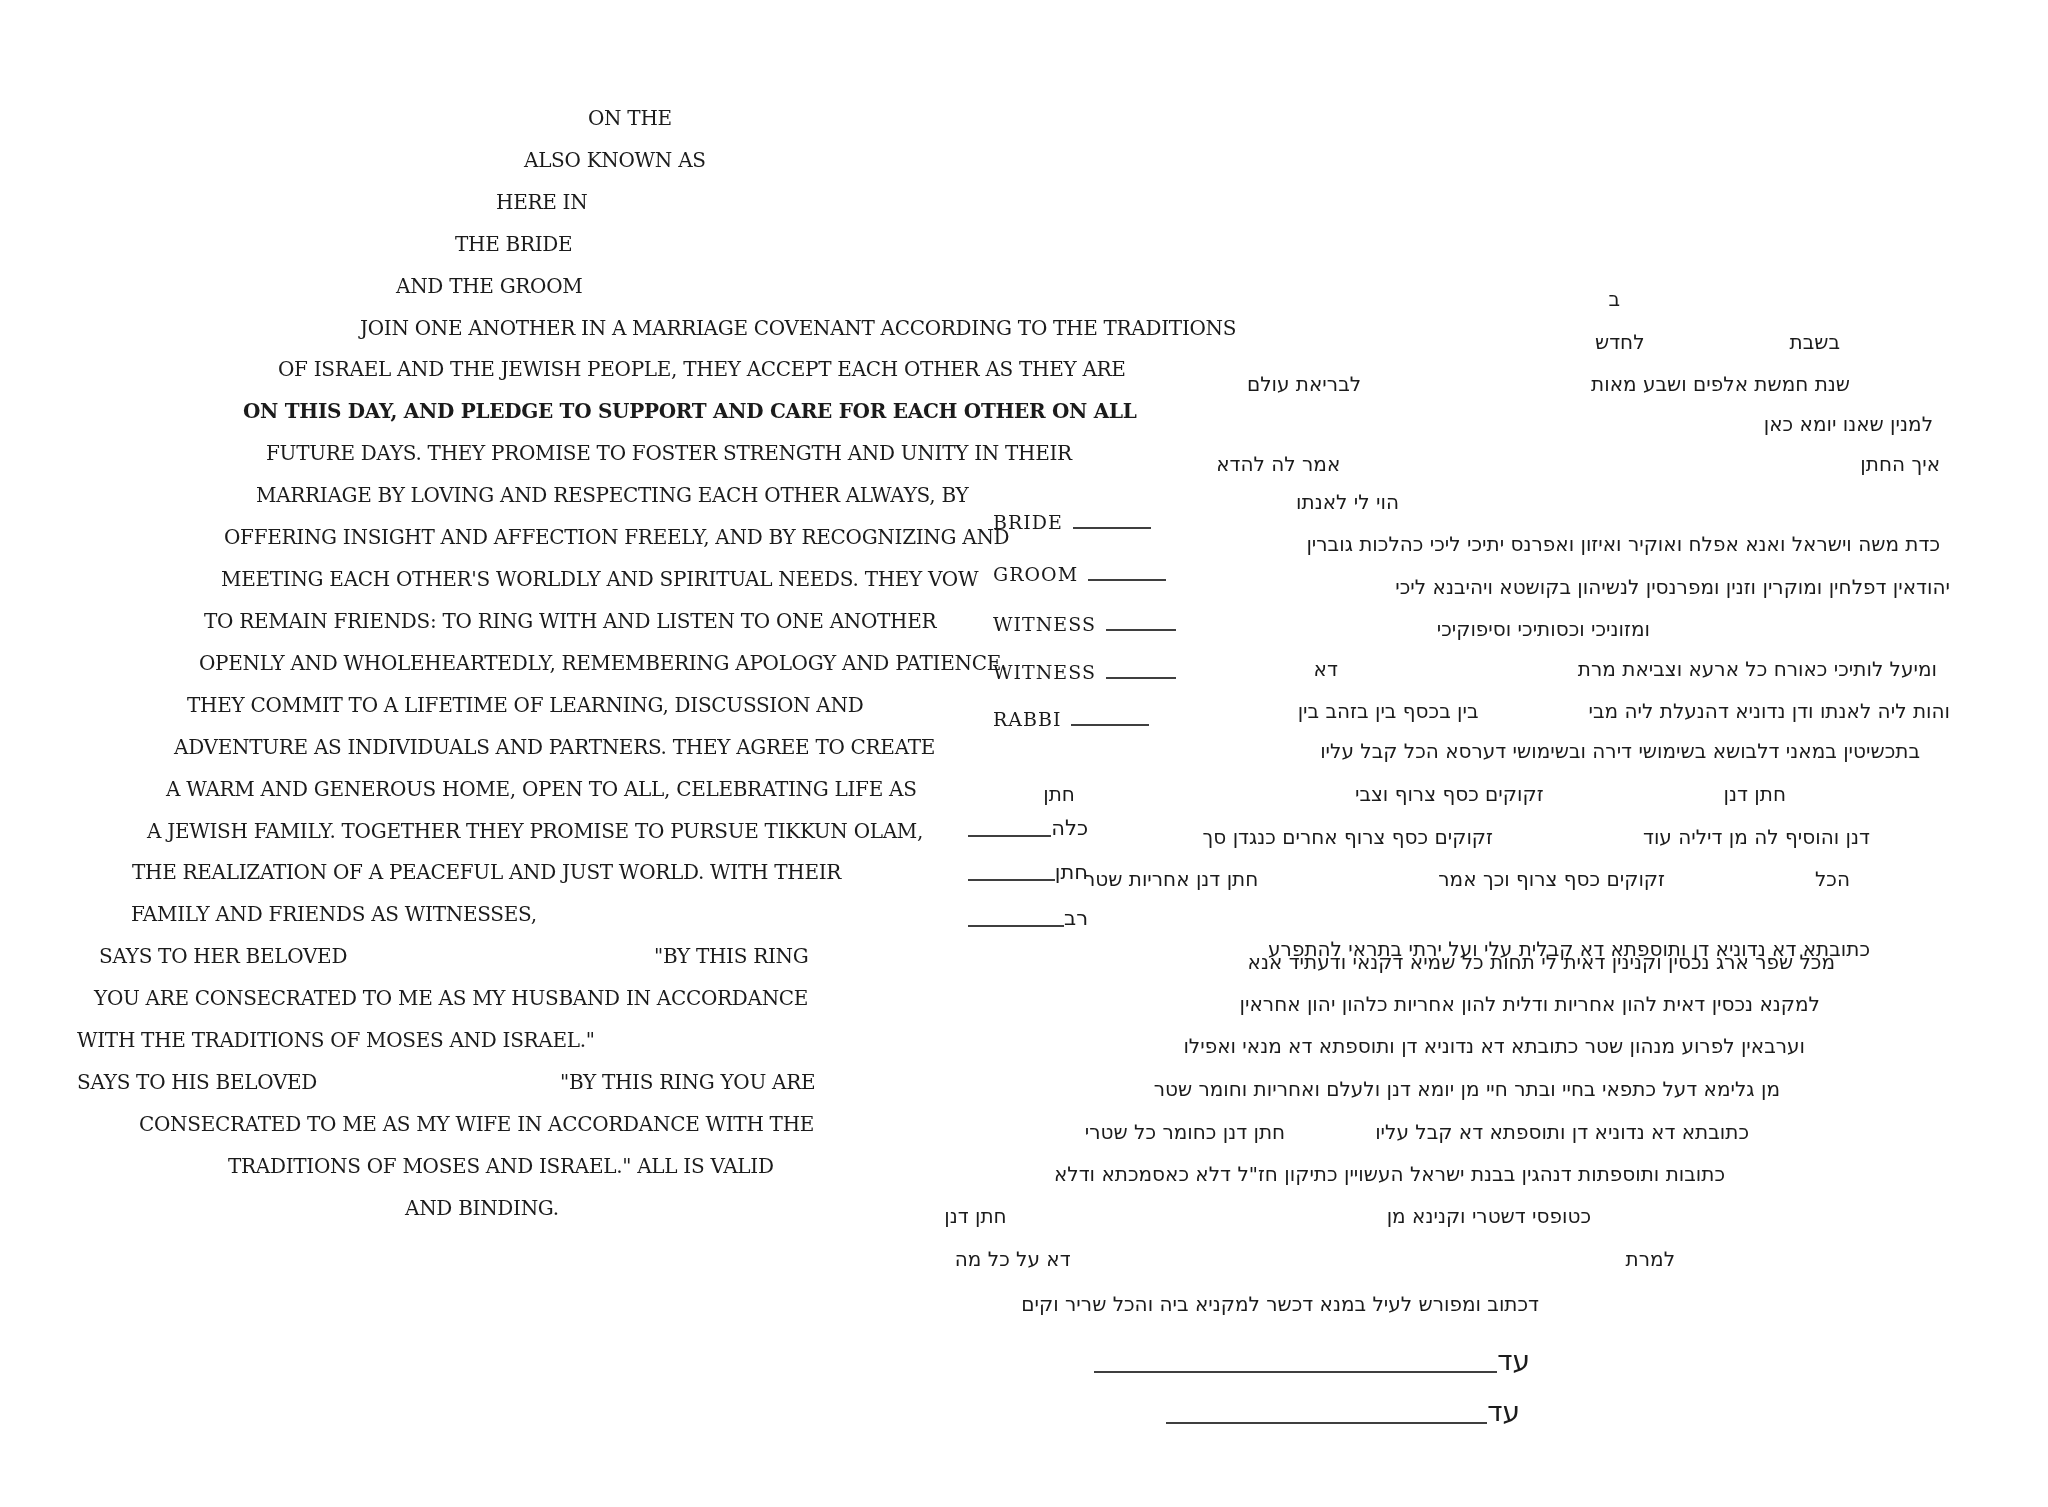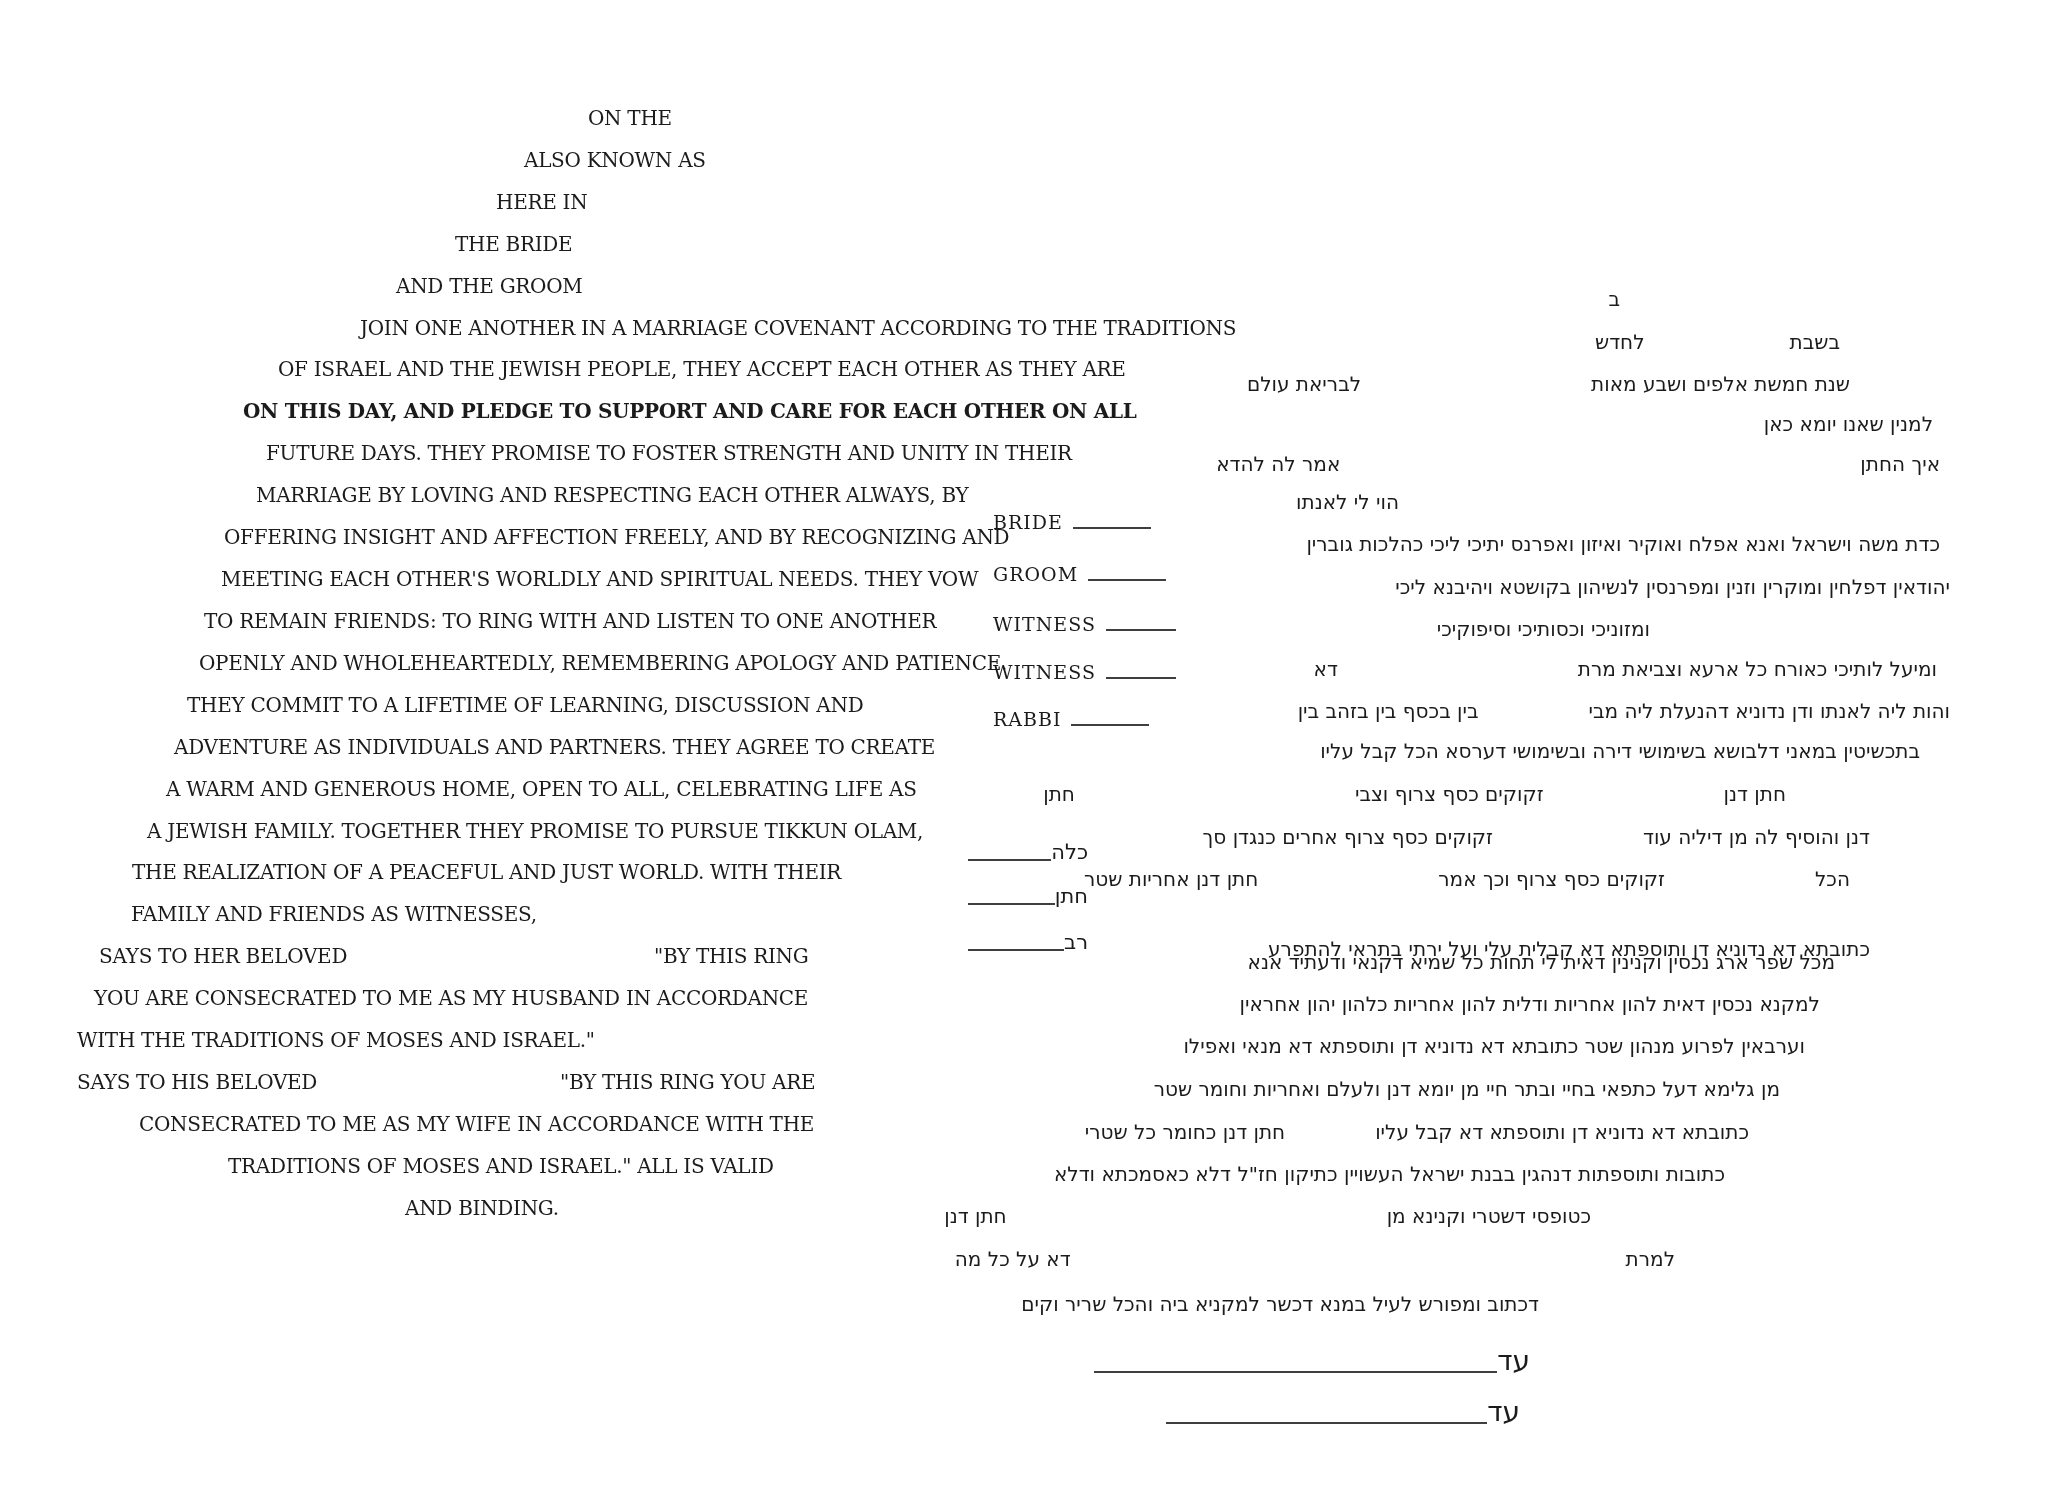--- a/index.html
+++ b/index.html
@@ -6,21 +6,21 @@
   #page{position:relative;width:2048px;height:1507px;background:var(--paper,#fff);overflow:hidden;}
   .en-line{position:absolute;font-family:"DejaVu Serif",serif;font-size:20px;line-height:24px;
            letter-spacing:-0.3px;color:var(--ink,#1b1b1b);white-space:nowrap;}
   .he-line{position:absolute;font-family:"DejaVu Sans",sans-serif;font-size:20px;line-height:24px;
            color:var(--ink,#1b1b1b);white-space:nowrap;direction:rtl;text-align:right;}
   .he-line .gap{display:inline-block;height:1px;}
   .field-row{position:absolute;font-family:"DejaVu Serif",serif;font-size:19px;letter-spacing:1px;
              color:var(--ink,#1b1b1b);white-space:nowrap;}
   .blank{display:inline-block;border-bottom:2px solid var(--line,#3a3a3a);height:14px;vertical-align:baseline;margin-left:10px;}
   .he-field{position:absolute;display:flex;align-items:baseline;direction:rtl;
-            font-family:"DejaVu Sans",sans-serif;font-size:21px;color:var(--ink,#1b1b1b);margin-top:24px;}
+            font-family:"DejaVu Sans",sans-serif;font-size:21px;color:var(--ink,#1b1b1b);}
   .he-field .hblank{flex:1;border-bottom:2px solid var(--line,#3a3a3a);height:2px;margin-left:8px;align-self:flex-end;margin-bottom:3px;}
   .wit-row{position:absolute;display:flex;align-items:baseline;direction:rtl;
            font-family:"DejaVu Sans",sans-serif;font-size:28px;color:var(--ink,#1b1b1b);}
   .wit-row .wblank{border-bottom:2px solid var(--line,#555);height:2px;margin-left:6px;align-self:flex-end;margin-bottom:4px;}
 </style>
 </head>
 <body>
 
 <div id="page">
   <div id="english-block">

